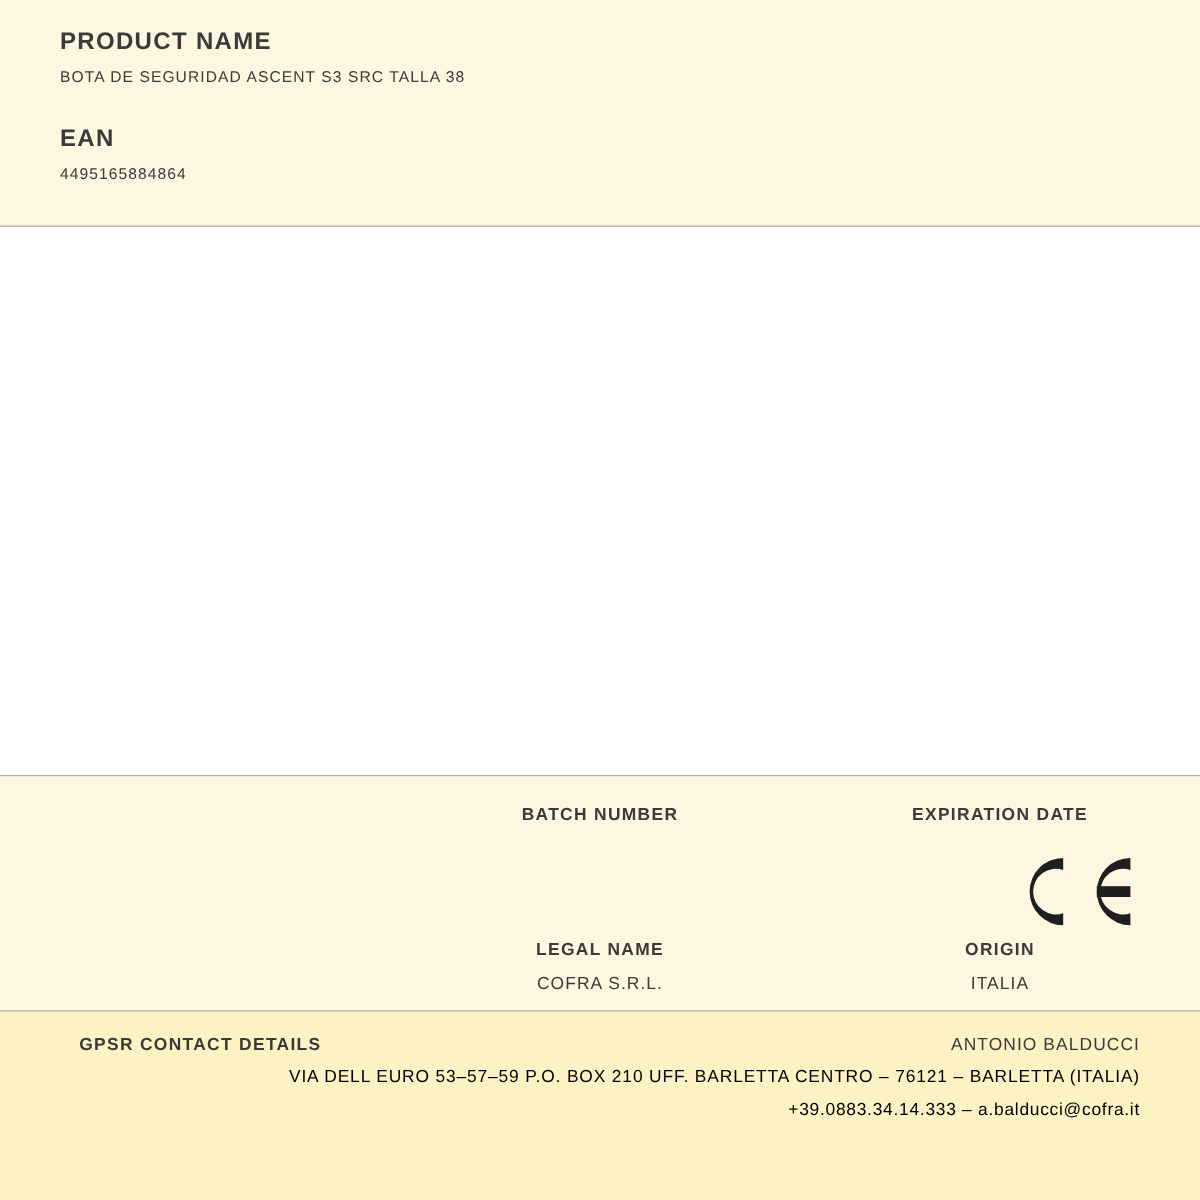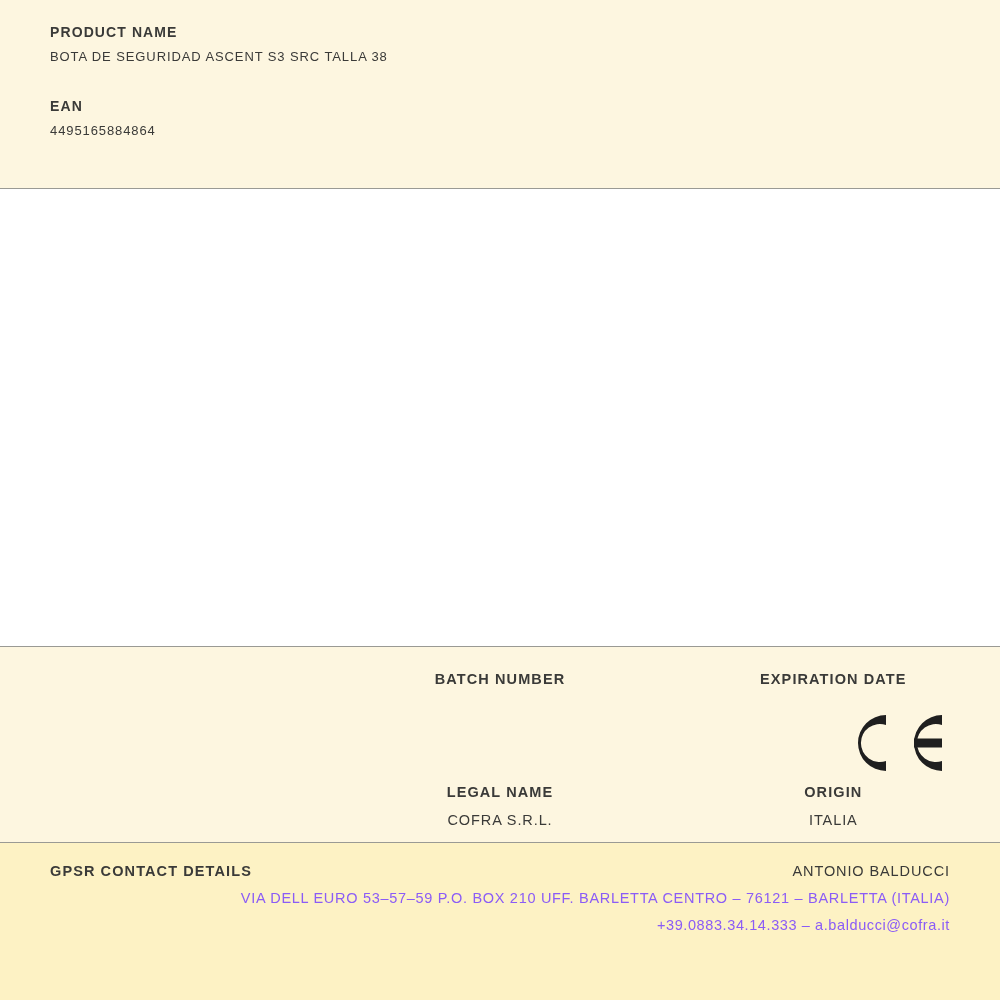--- a/index.html
+++ b/index.html
@@ -25,21 +25,21 @@
 
   
   .header {
     background: #fdf6e0;
     padding: 24px 50px 20px 50px;
     border-bottom: 1px solid #9a9a94;
     box-sizing: border-box;
     height: 189px;
   }
   .field-label {
-    font-size: 14px;
+    font-size: 20px;
     font-weight: bold;
     letter-spacing: 1.1px;
     color: #3a3a38;
     margin: 0 0 9px 0;
     text-transform: uppercase;
   }
   .field-value {
     font-size: 13px;
     letter-spacing: 0.9px;
     color: #3a3a38;
@@ -108,38 +108,39 @@
     background: #fdf2c4;
     box-sizing: border-box;
     padding: 20px 50px 18px 50px;
     height: 157px;
     position: relative;
   }
   .footer-top {
     display: flex;
     justify-content: space-between;
     align-items: baseline;
+    margin-left: 16px;
   }
   .footer-label {
     font-size: 14.5px;
     font-weight: bold;
     letter-spacing: 1.1px;
     color: #3a3a38;
     text-transform: uppercase;
   }
   .footer-company {
     font-size: 14.5px;
     letter-spacing: 0.9px;
     color: #3a3a38;
     text-align: center;
   }
   .footer-line {
     font-size: 14.5px;
     letter-spacing: 0.7px;
-    color: #8b5cf6;
+    color: #000000;
     text-align: right;
     margin-top: 11px;
   }
   .footer-line.small {
     letter-spacing: 0.6px;
     text-align: right;
   }
 </style>
 </head>
 <body>

